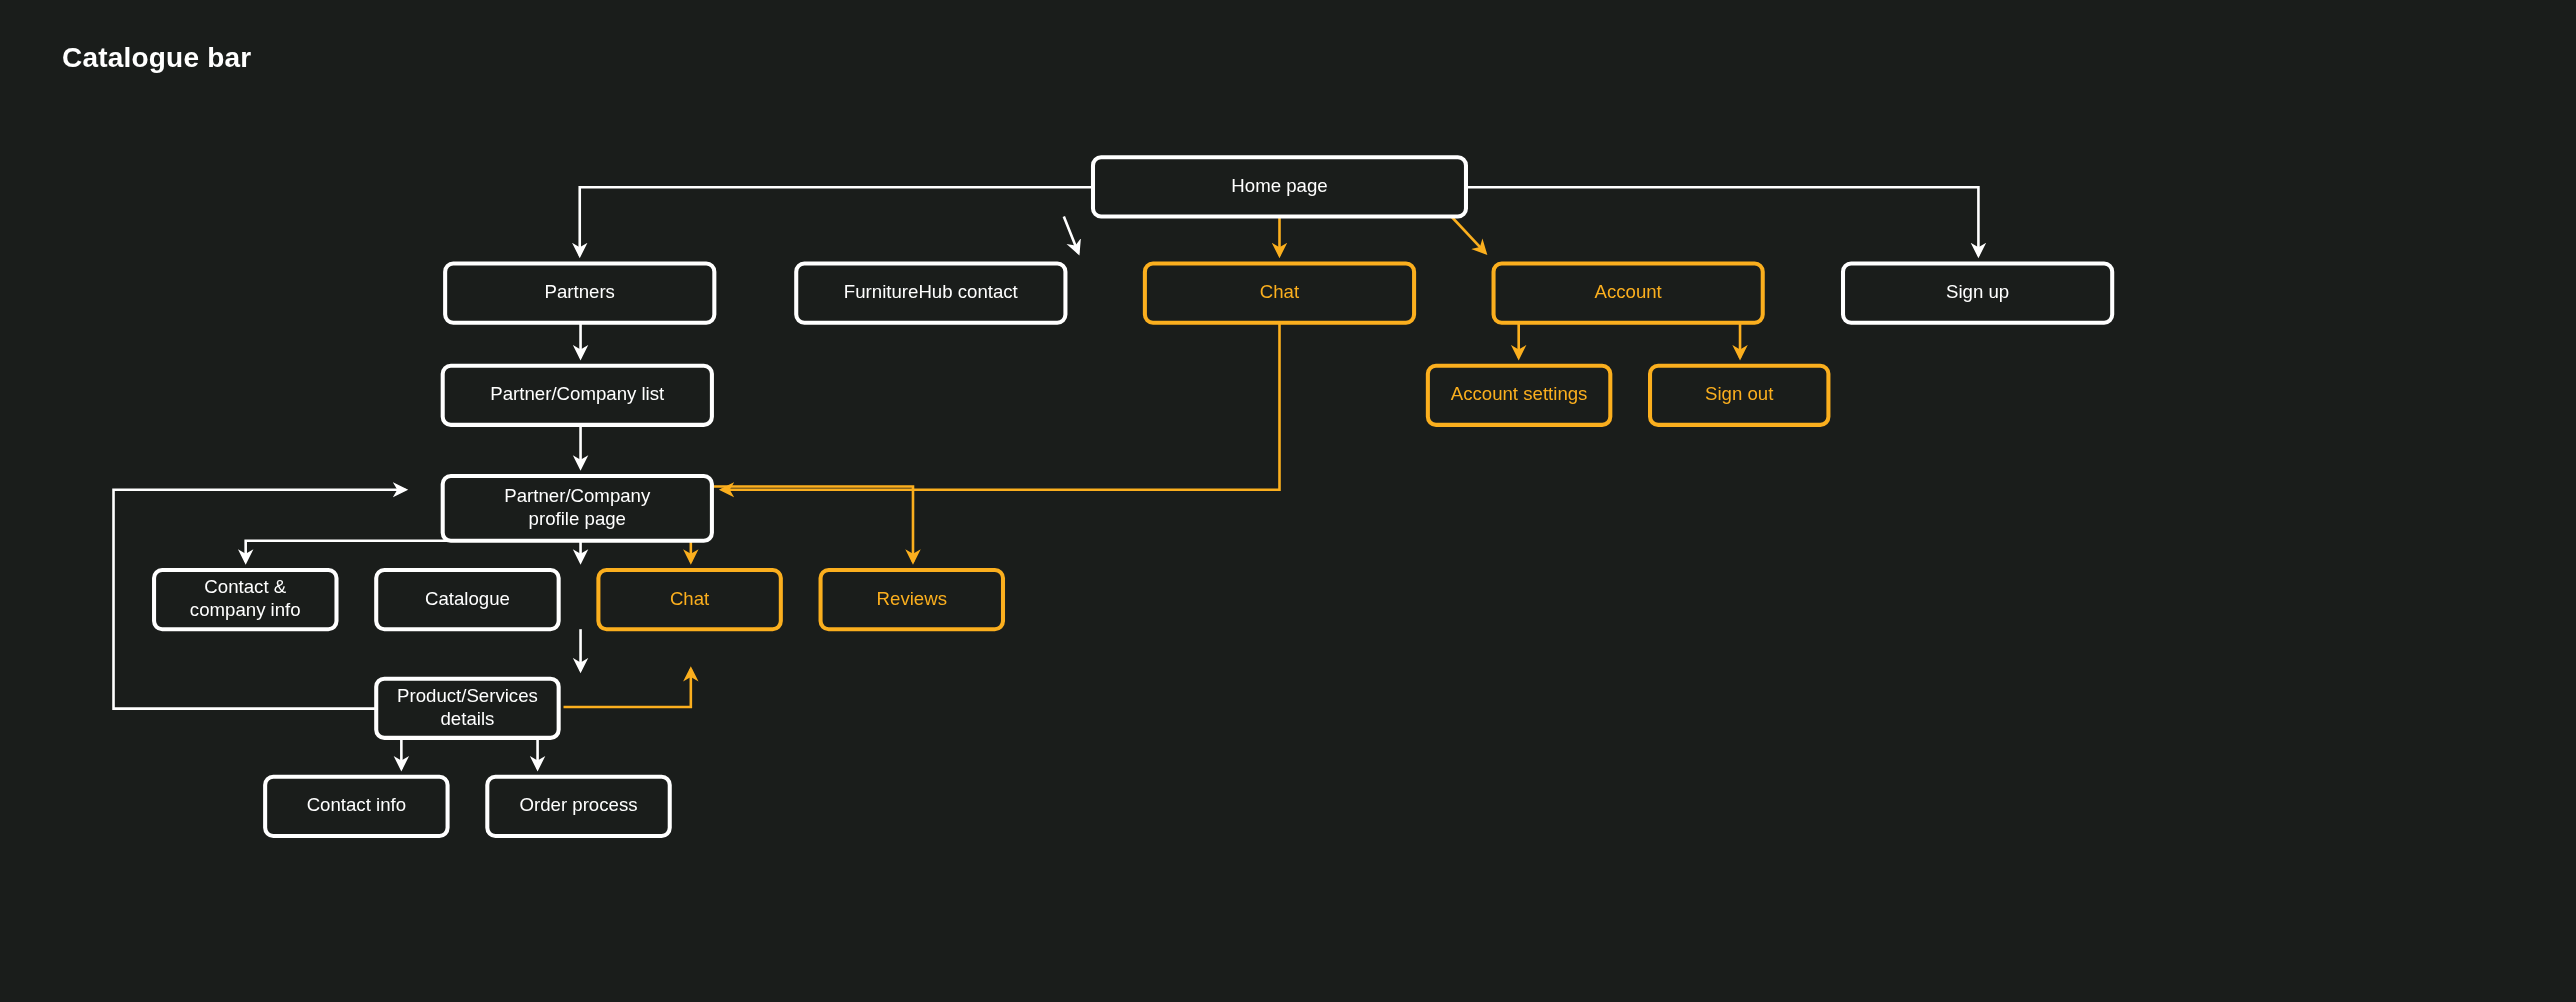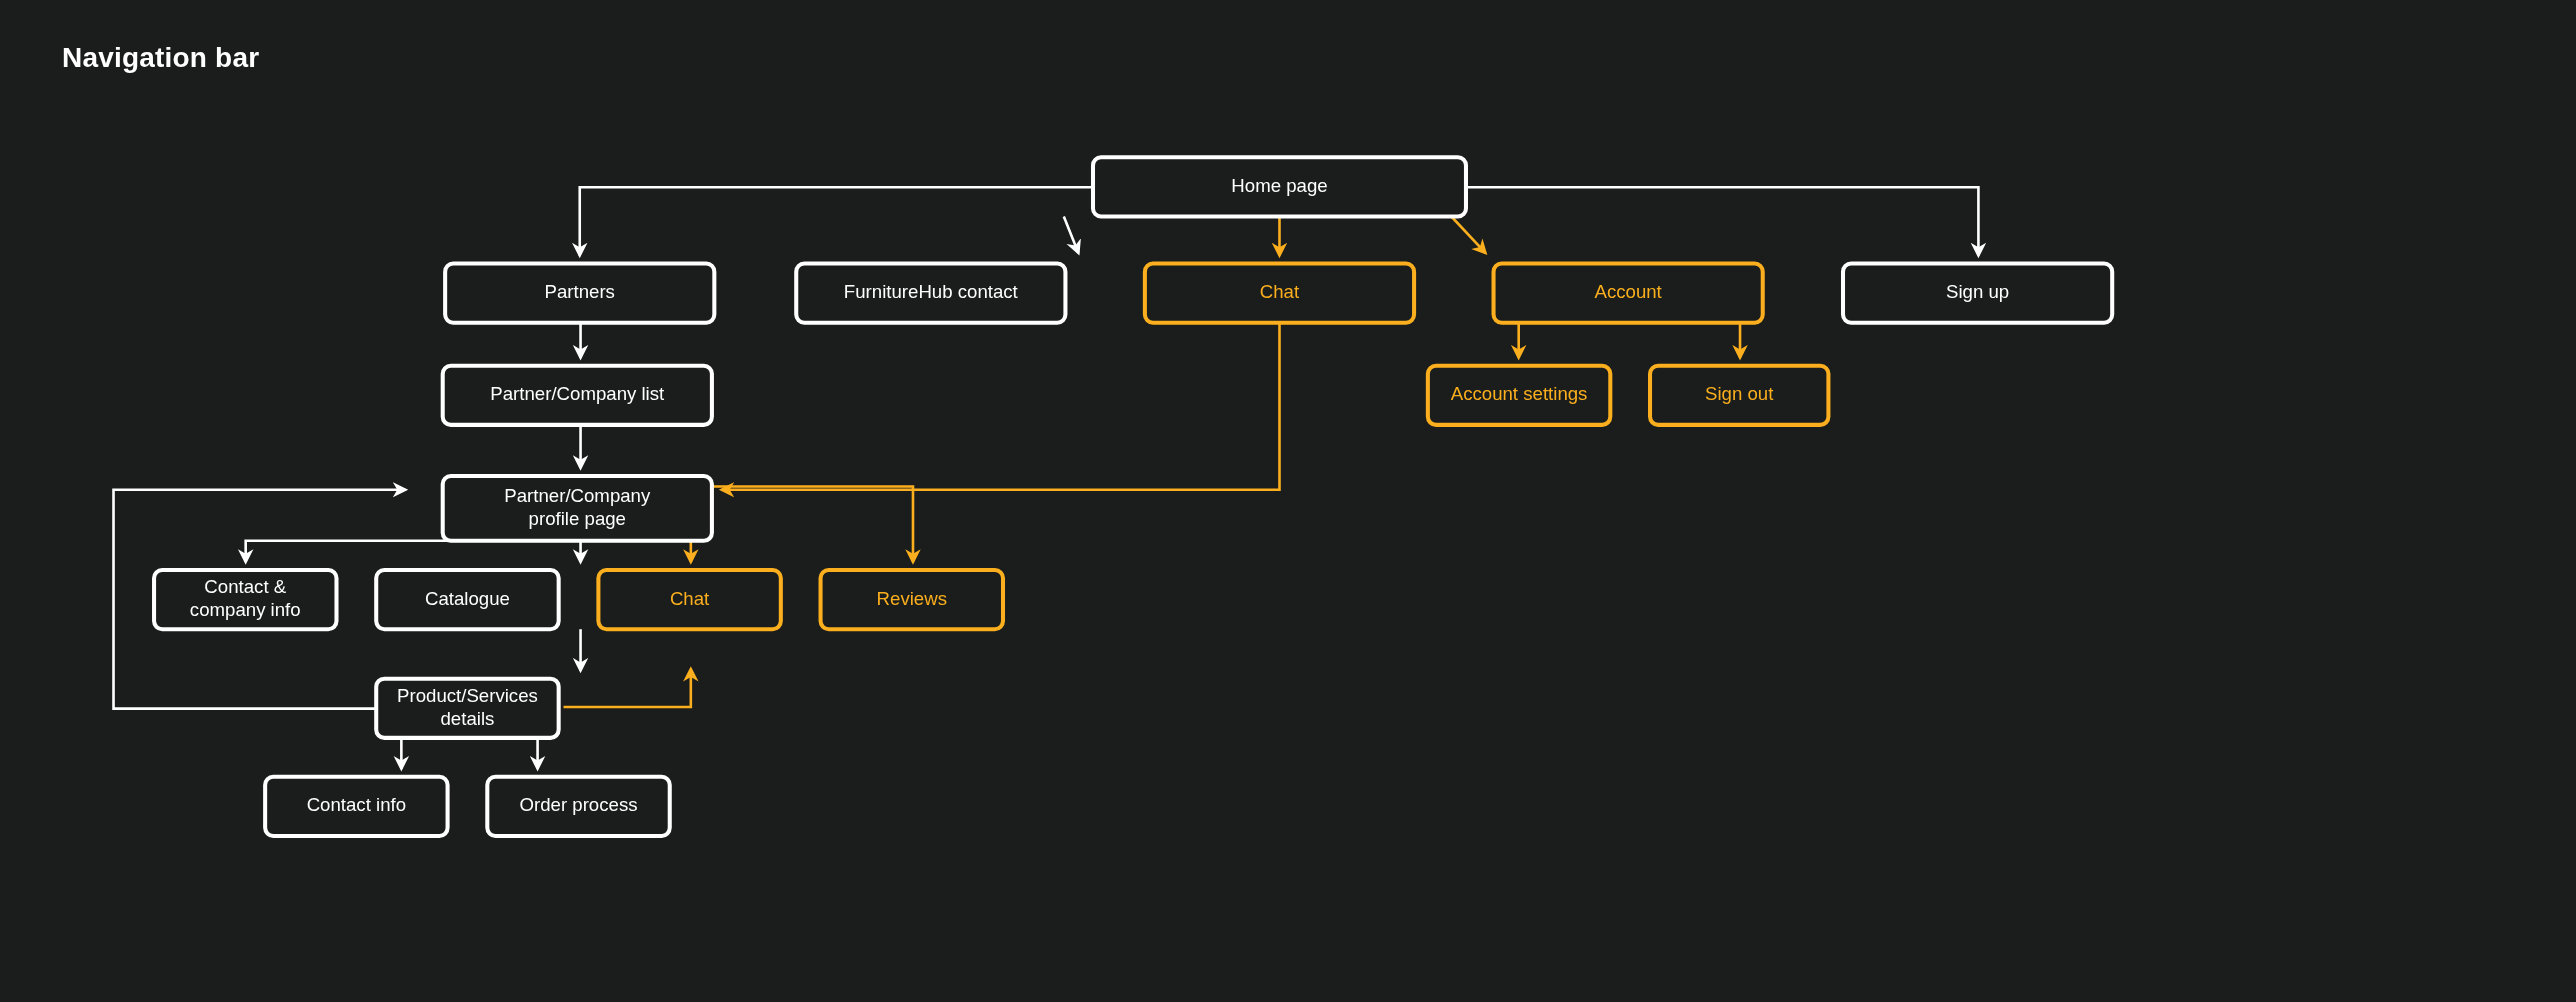--- a/index.html
+++ b/index.html
@@ -57,21 +57,21 @@
   }
   .edge-orange {
     fill: none;
     stroke: #fbaf1e;
     stroke-width: 3.2;
   }
 </style>
 </head>
 <body>
 
-<div id="page-title">Navigation bar</div>
+<div id="page-title">Catalogue bar</div>
 
 <svg id="diagram-canvas" viewBox="0 0 3177 1237" xmlns="http://www.w3.org/2000/svg">
   <defs>
     <marker id="arrow-white" viewBox="0 0 12 12" refX="9" refY="6" markerWidth="6.5" markerHeight="6.5" orient="auto-start-reverse">
       <path d="M 0 0.5 L 11 6 L 0 11.5 L 3.2 6 Z" fill="#ffffff"></path>
     </marker>
     <marker id="arrow-orange" viewBox="0 0 12 12" refX="9" refY="6" markerWidth="6.5" markerHeight="6.5" orient="auto-start-reverse">
       <path d="M 0 0.5 L 11 6 L 0 11.5 L 3.2 6 Z" fill="#fbaf1e"></path>
     </marker>
   </defs>

